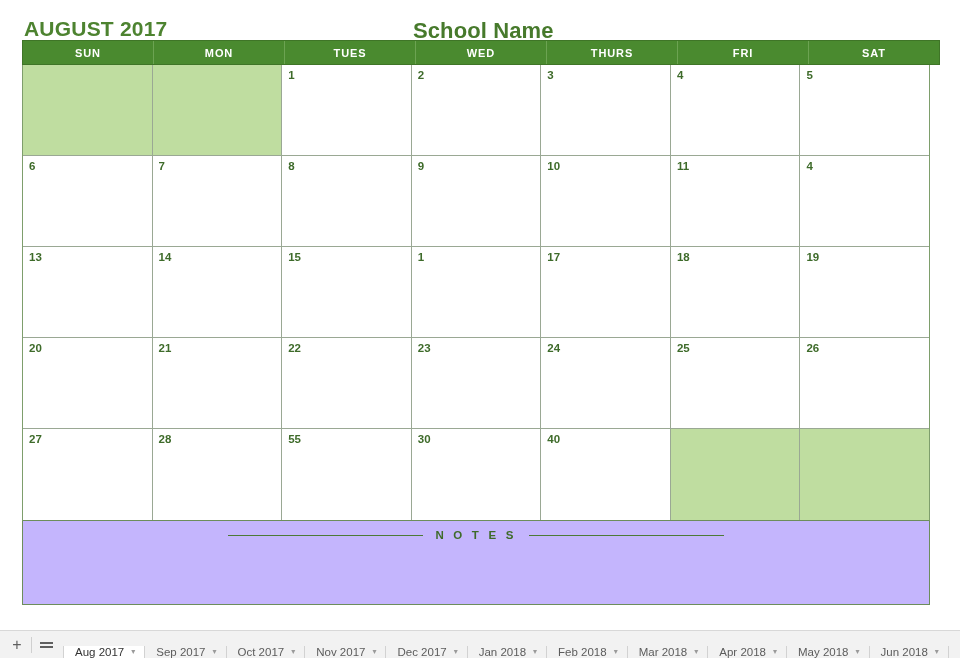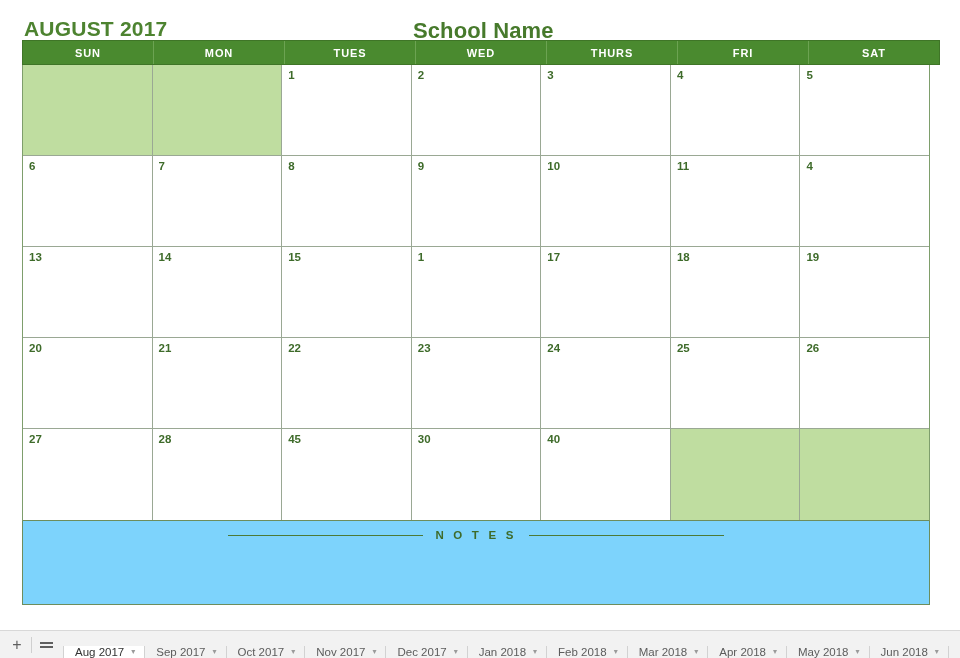--- a/index.html
+++ b/index.html
@@ -122,21 +122,21 @@
     font-weight: bold;
     color: #3e6b2a;
     line-height: 1.2;
   }
 
   
   #notes-section {
     width: 908px;
     height: 84px;
     box-sizing: border-box;
-    background: #7dd3fc;
+    background: #c4b5fd;
     border: 1px solid #6d8d5c;
     border-top: none;
     position: relative;
   }
   #notes-heading {
     position: absolute;
     left: 0;
     right: 0;
     top: 8px;
     display: flex;
@@ -350,21 +350,21 @@
           </div>
         </div>
         <div class="week-row">
           <div class="day-cell">
             <div class="day-number">27</div>
           </div>
           <div class="day-cell">
             <div class="day-number">28</div>
           </div>
           <div class="day-cell">
-            <div class="day-number">45</div>
+            <div class="day-number">55</div>
           </div>
           <div class="day-cell">
             <div class="day-number">30</div>
           </div>
           <div class="day-cell">
             <div class="day-number">40</div>
           </div>
           <div class="day-cell inactive">
             <div class="day-number"></div>
           </div>

